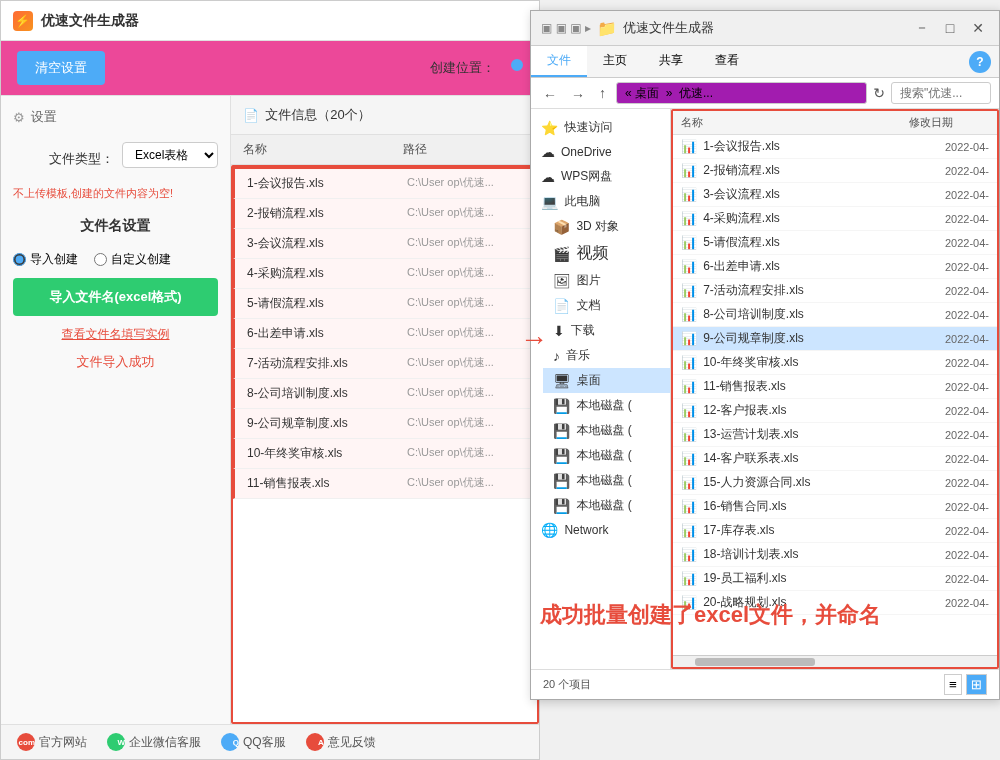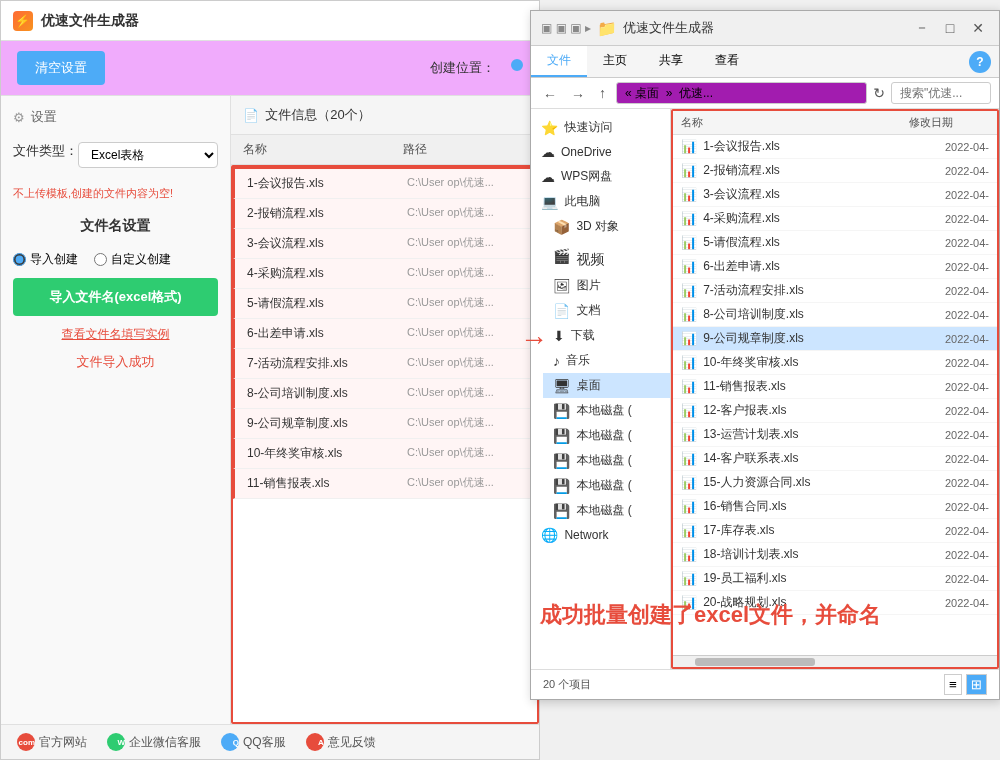--- a/index.html
+++ b/index.html
@@ -30,21 +30,21 @@
       background: linear-gradient(135deg, #ff6b35, #f7931e);
       border-radius: 4px;
       display: flex; align-items: center; justify-content: center;
       color: white; font-size: 10px; font-weight: bold;
     }
     .title-bar-text {
       font-size: 14px; font-weight: bold; color: #333;
     }
 
     .toolbar {
-      background: #f0abfc;
+      background: #ec4899;
       padding: 10px 16px;
       display: flex;
       align-items: center;
       justify-content: space-between;
       border-bottom: 1px solid #e0e0e0;
     }
     .clear-btn {
       background: #4dabf7;
       color: white;
       border: none;
@@ -82,22 +82,23 @@
       overflow-y: auto;
     }
     .settings-title {
       display: flex; align-items: center; gap: 6px;
       font-size: 13px; color: #666;
       padding-bottom: 6px;
     }
     .gear-icon { color: #999; }
 
     .form-row {
-      display: flex; align-items: flex-start; 
+      display: flex; align-items: flex-end; gap: 8px;
       margin-bottom: 8px;
+      margin-left: 36px;
     }
     .form-label { color: #333; font-size: 13px; white-space: nowrap; }
     .form-select {
       flex: 1;
       border: 1px solid #ccc;
       border-radius: 4px;
       padding: 4px 8px;
       font-size: 12px;
       background: white;
     }
@@ -596,21 +597,21 @@
         <div class="sidebar-item" style="">
           <span class="sidebar-icon">💻</span>
           <span style="font-size:12px;">此电脑</span>
         </div>
         <div class="sidebar-item" style="margin-left: 12px;">
           <span class="sidebar-icon">📦</span>
           <span style="font-size:12px;">3D 对象</span>
         </div>
         <div class="sidebar-item" style="margin-left: 12px;">
           <span class="sidebar-icon">🎬</span>
-          <span style="font-size:14px;margin-top:8px;">视频</span>
+          <span style="font-size:16px;">视频</span>
         </div>
         <div class="sidebar-item" style="margin-left: 12px;">
           <span class="sidebar-icon">🖼</span>
           <span style="font-size:12px;">图片</span>
         </div>
         <div class="sidebar-item" style="margin-left: 12px;">
           <span class="sidebar-icon">📄</span>
           <span style="font-size:12px;">文档</span>
         </div>
         <div class="sidebar-item" style="margin-left: 12px;">

